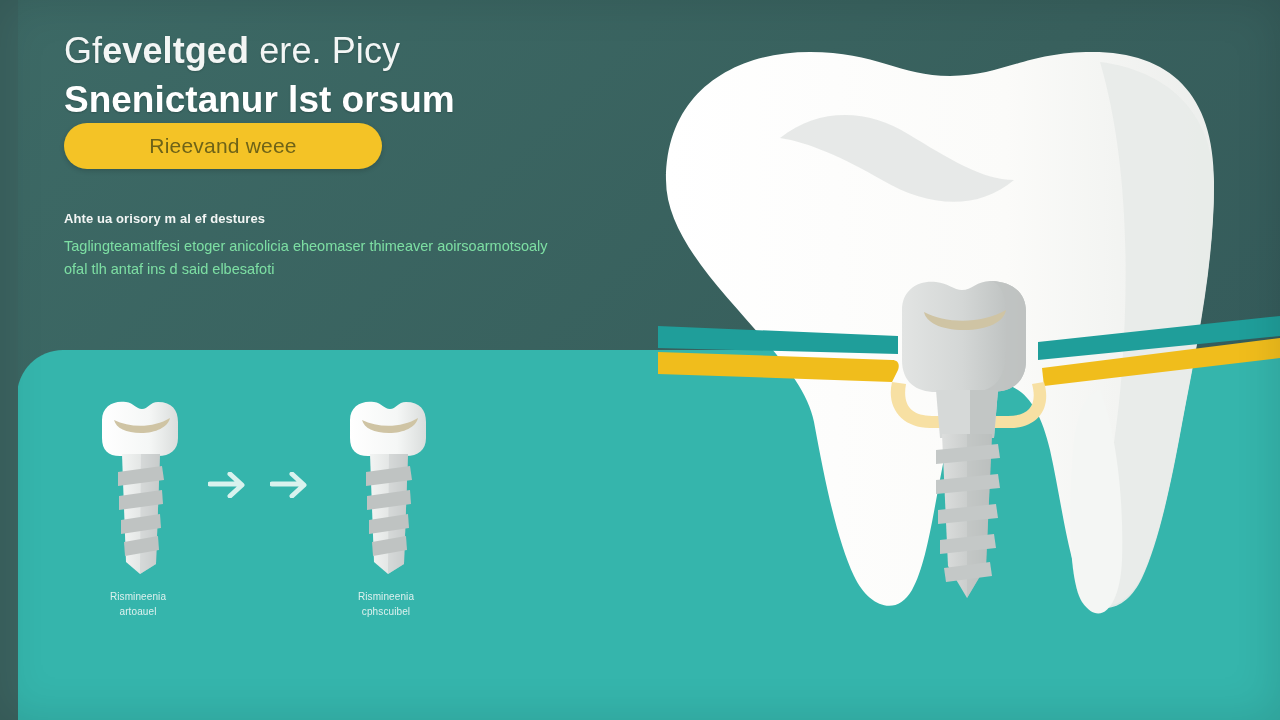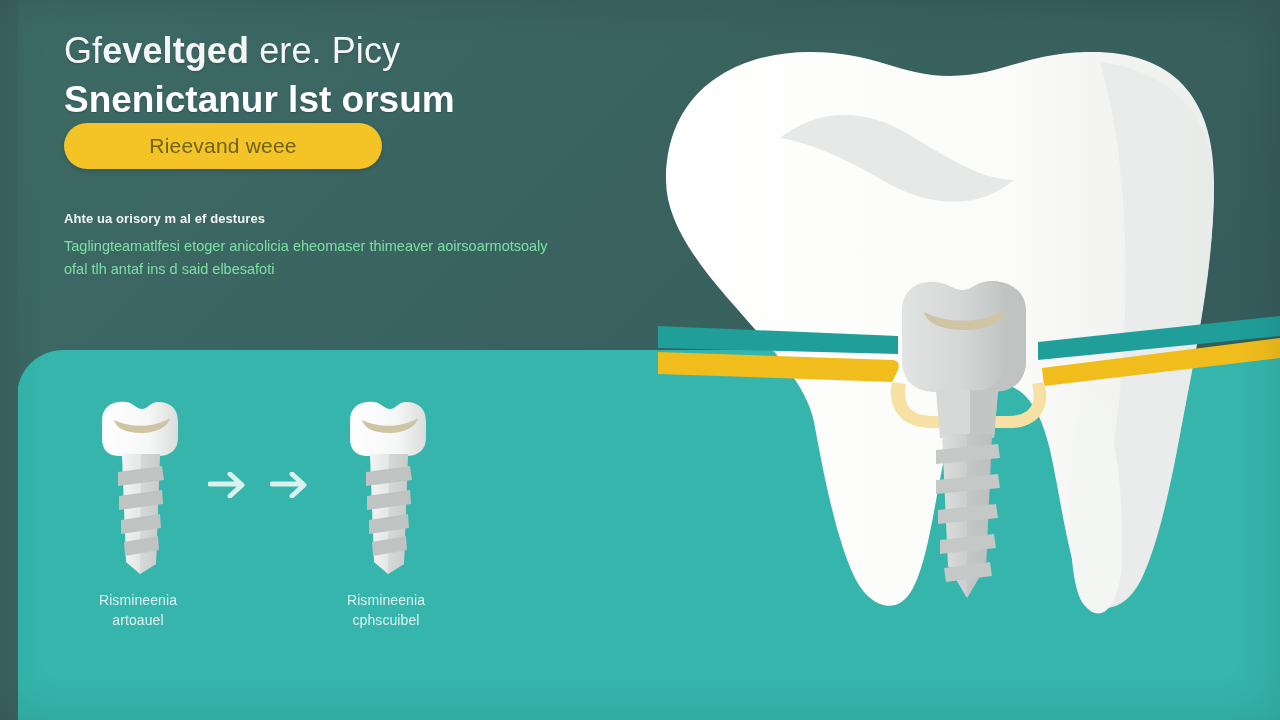--- a/index.html
+++ b/index.html
@@ -139,21 +139,21 @@
     align-items: flex-start;
   }
   .step {
     width: 124px;
     display: flex;
     flex-direction: column;
     align-items: center;
   }
   .step-caption {
     margin-top: 14px;
-    font-size: 14px;
+    font-size: 10px;
     font-weight: 400;
     line-height: 1.45;
     color: #ebf6f4;
     text-align: center;
     opacity: 0.92;
     letter-spacing: 0.1px;
   }
   .arrow-cell {
     width: 62px;
     display: flex;

